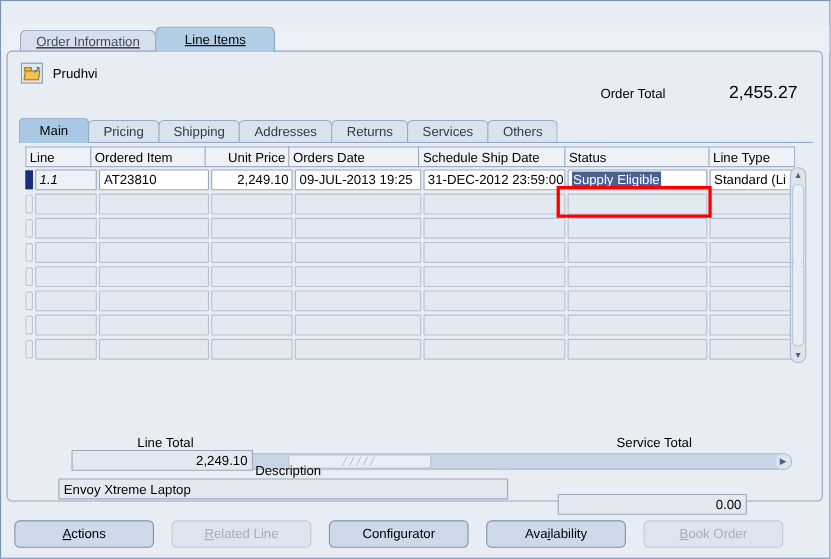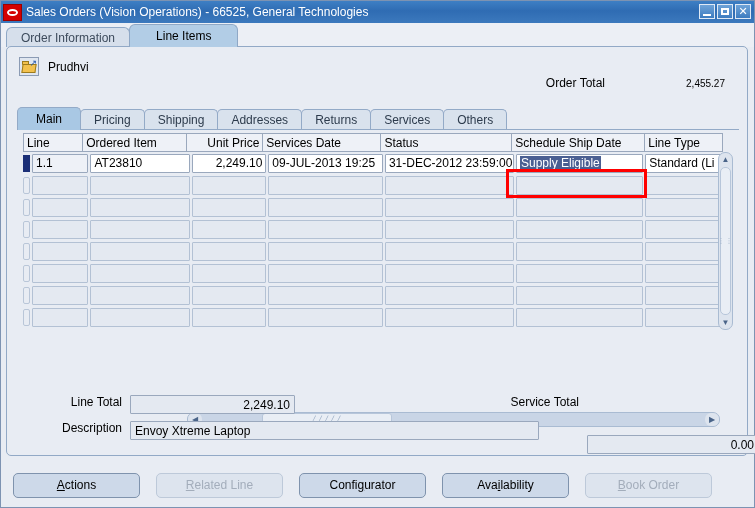--- a/index.html
+++ b/index.html
@@ -69,22 +69,23 @@
   .winbtn.min .g { align-items: flex-end; padding-bottom: 2px; }
   .winbtn.min .bar { width: 8px; height: 2px; background: #fff; }
   .winbtn.max .sq { width: 8px; height: 7px; border: 2px solid #fff; box-sizing: border-box; }
 
   
   .outer-tabs {
     position: absolute; left: 0; top: 22px;
     width: 753px; height: 24px;
     background: #eceff5;
     display: flex; align-items: flex-end;
-    padding-left: 5px;
-    box-sizing: border-box;
+    padding-left: 17px;
+    box-sizing: border-box;
+    text-decoration: underline;
   }
   .otab {
     height: 21px;
     padding: 0 14px;
     display: flex; align-items: center;
     font-size: 12px;
     border: 1px solid #8fa8c6;
     border-bottom: none;
     border-radius: 6px 6px 0 0;
     box-sizing: border-box;
@@ -148,21 +149,21 @@
     position: absolute; right: 1px; top: 1px;
     font-size: 9px; line-height: 9px;
     color: #2255aa;
   }
   .folder-label { font-size: 12px; }
   .order-total-row {
     position: absolute; right: 22px; top: 29px;
     display: flex; align-items: baseline;
   }
   .ot-label { font-size: 12px; }
-  .ot-value { font-size: 10px; width: 120px; text-align: right; }
+  .ot-value { font-size: 16px; width: 120px; text-align: right; }
 
   
   .inner-tabs {
     position: absolute; left: 10px; top: 59px;
     display: flex; align-items: flex-end;
     height: 24px;
   }
   .itab {
     height: 21px;
     padding: 0 13px;
@@ -304,21 +305,21 @@
     box-sizing: border-box;
     display: flex; align-items: center; justify-content: center;
     font-size: 7px; color: #97aac2; letter-spacing: 2px;
   }
 
   
   .fields {
     position: absolute; left: 0; top: 344px;
     width: 740px; height: 64px;
   }
-  .frow { position: absolute; display: flex; align-items: flex-start; }
+  .frow { position: absolute; display: flex; align-items: center; flex-direction: column; }
   .flabel { font-size: 12px; text-align: right; }
   .finput {
     height: 19px;
     background: #e4e9f1;
     border: 1px solid #9aa8bd;
     box-sizing: border-box;
     display: flex; align-items: center;
     padding: 0 4px;
     font-size: 12px;
     border-radius: 1px;
@@ -358,41 +359,20 @@
     box-sizing: border-box;
     pointer-events: none;
     z-index: 20;
   }
 </style>
 </head>
 <body>
 
 <div class="app">
 
-  <div class="titlebar">
-    <div class="oracle-logo">
-      <div class="ring"></div>
-    </div>
-    <div class="title-text">Sales Orders (Vision Operations) - 66525, General Technologies</div>
-    <div class="winbtns">
-      <div class="winbtn min">
-        <div class="g">
-            <div class="bar"></div>
-          </div>
-      </div>
-      <div class="winbtn max">
-        <div class="g">
-            <div class="sq"></div>
-          </div>
-      </div>
-      <div class="winbtn cls">
-        <div class="g">✕</div>
-      </div>
-    </div>
-  </div>
 
   <div class="outer-tabs">
     <div class="otab inactive">
       <span>Order Information</span>
     </div>
     <div class="otab active">
       <span>Line Items</span>
     </div>
   </div>
 
@@ -436,29 +416,29 @@
           <span>Others</span>
         </div>
     </div>
 
     <div class="grid-wrap">
       <div class="gridcanvas">
         <div class="ghead" id="grid-head">
             <div class="hc" style="width: 60px;">Line</div>
             <div class="hc" style="width: 105px;">Ordered Item</div>
             <div class="hc num" style="width: 78px;">Unit Price</div>
-            <div class="hc" style="width: 120px;">Services Date</div>
+            <div class="hc" style="width: 120px;">Orders Date</div>
+            <div class="hc" style="width: 135px;">Schedule Ship Date</div>
             <div class="hc" style="width: 133px;">Status</div>
-            <div class="hc" style="width: 135px;">Schedule Ship Date</div>
             <div class="hc" style="width: 80px;">Line Type</div>
           </div>
         <div class="grows" id="grid-body">
             <div class="grow">
               <div class="rowmark sel"></div>
-              <div class="cell cur" style="width: 58px;">1.1</div>
+              <div class="cell cur" style="width: 58px; font-style: italic;">1.1</div>
               <div class="cell white" style="width: 103px;">AT23810</div>
               <div class="cell white num" style="width: 76px;">2,249.10</div>
               <div class="cell white" style="width: 118px;">09-JUL-2013 19:25</div>
               <div class="cell white" style="width: 133px;">31-DEC-2012 23:59:00</div>
               <div class="cell white" style="width: 131px;">
                 <span class="sel-text">Supply Eligible</span>
               </div>
               <div class="cell white" style="width: 78px;">Standard (Li</div>
             </div>
             <div class="grow">

